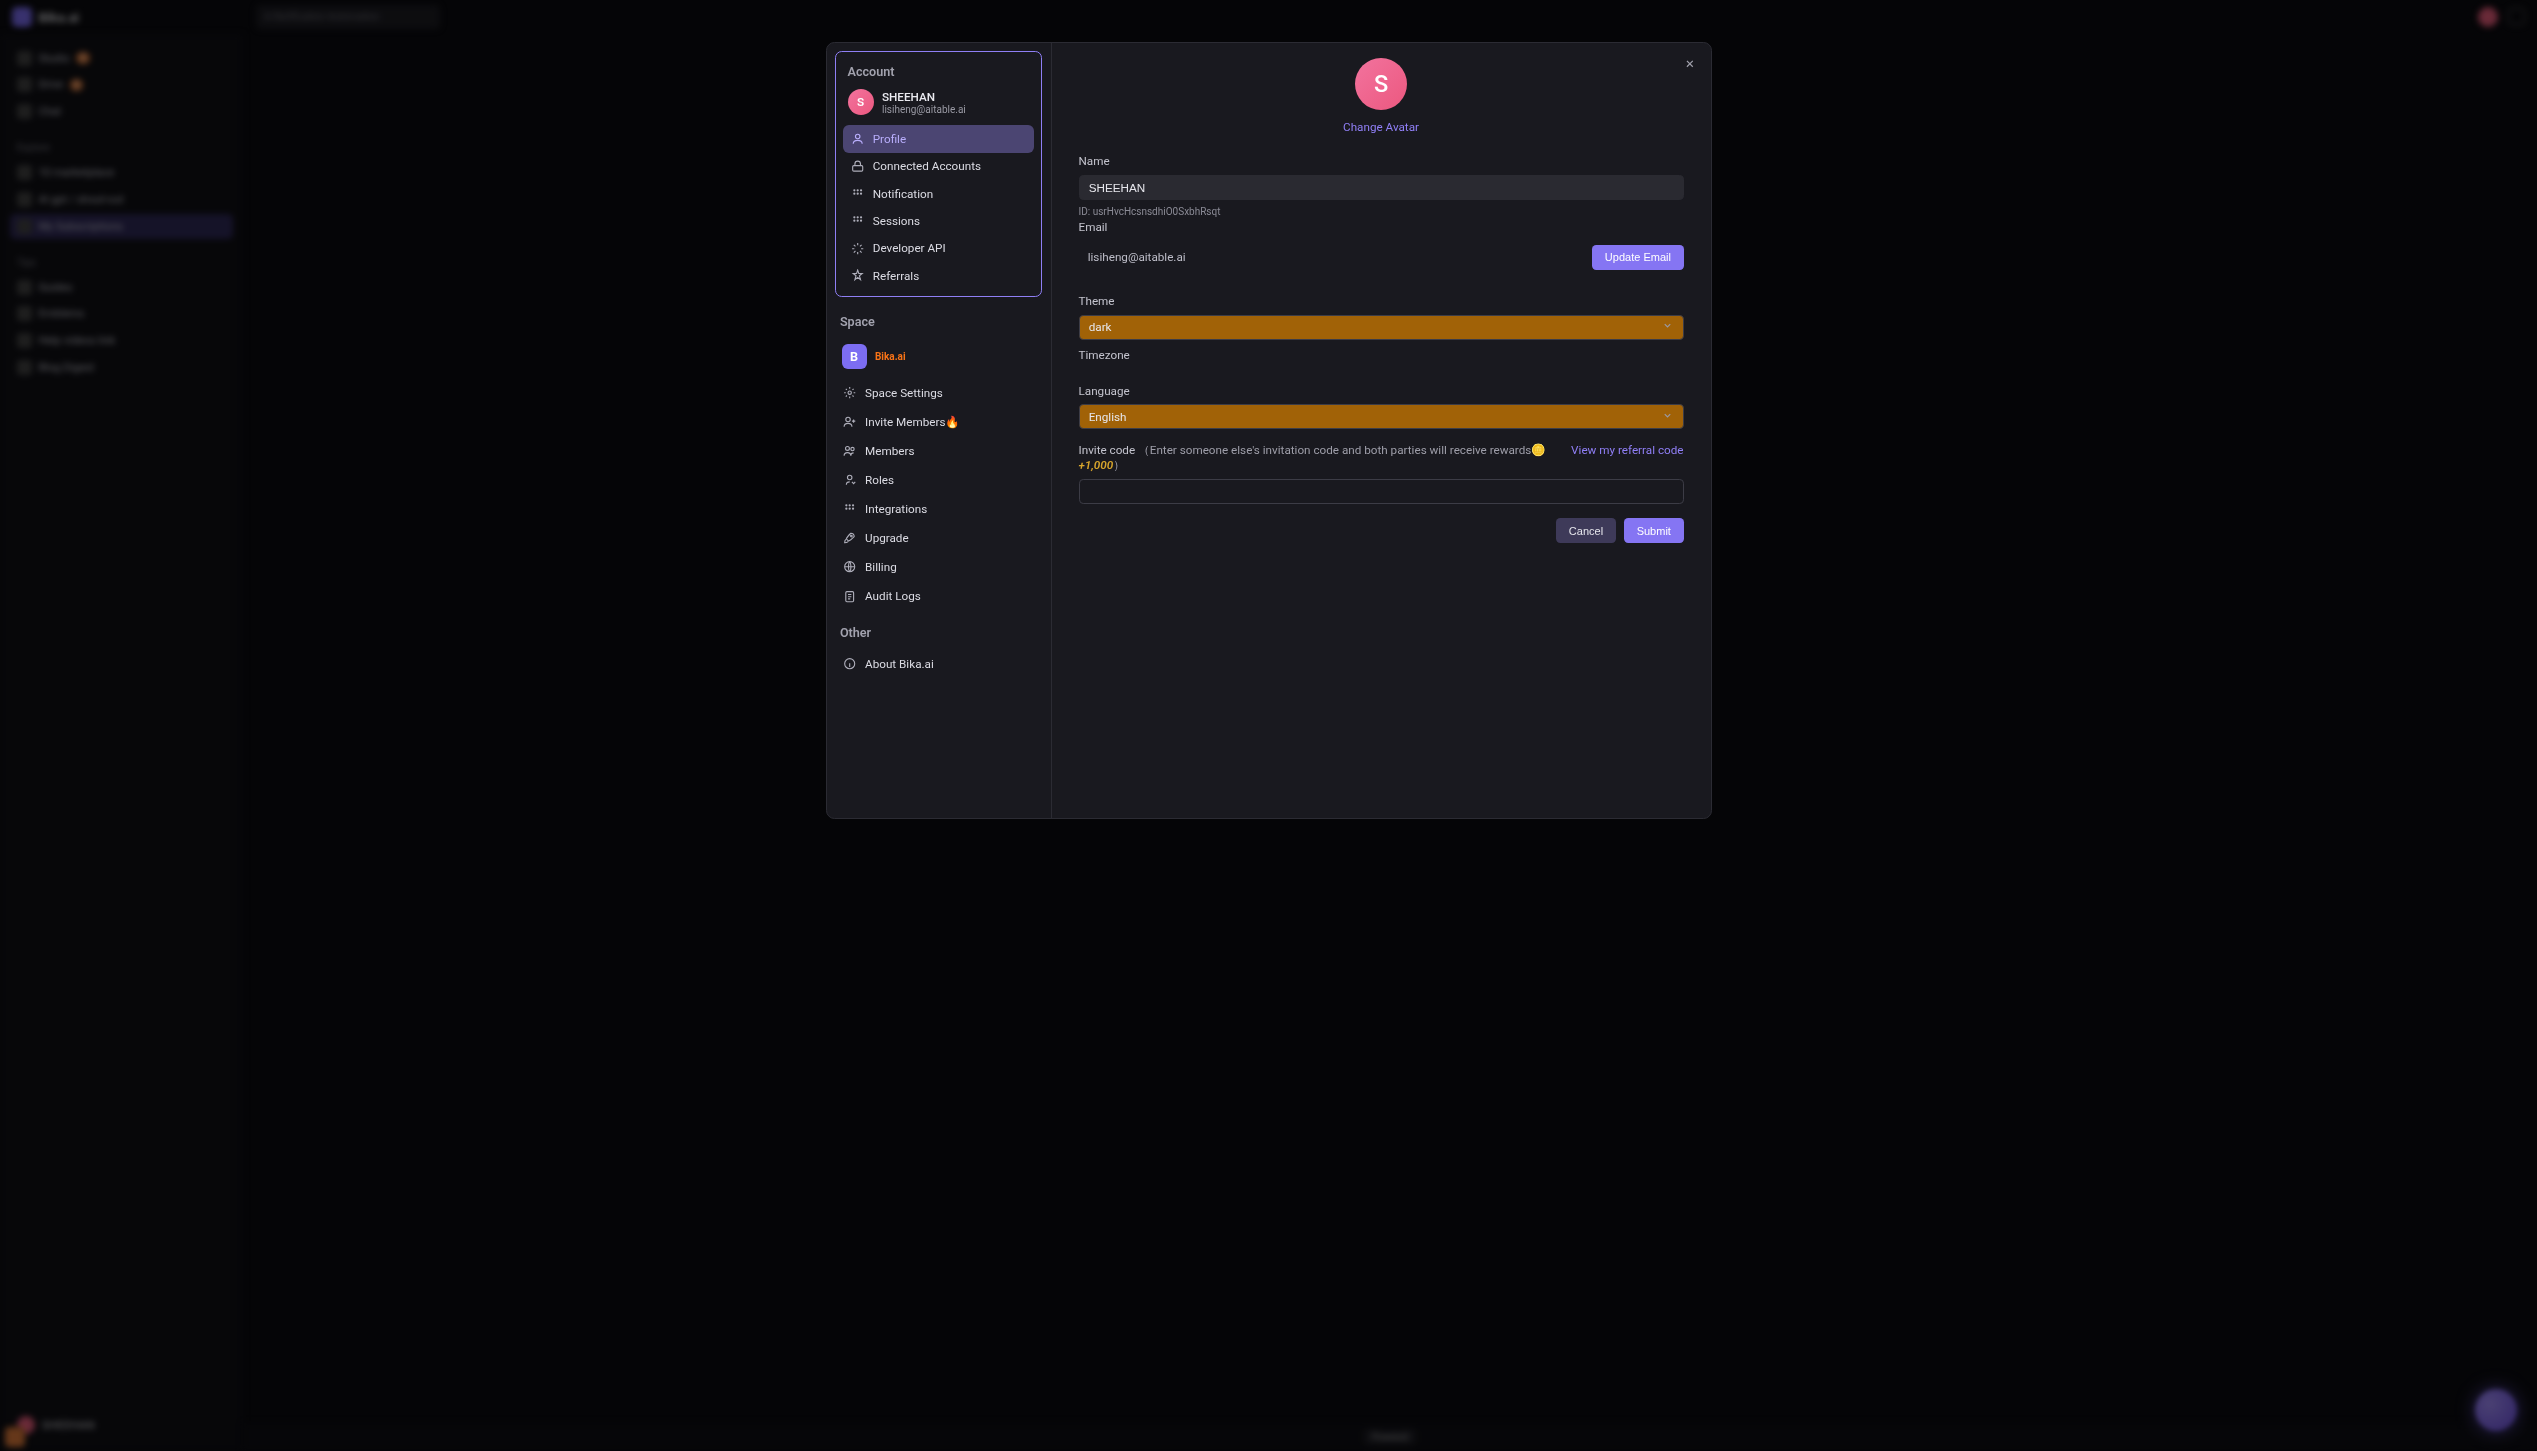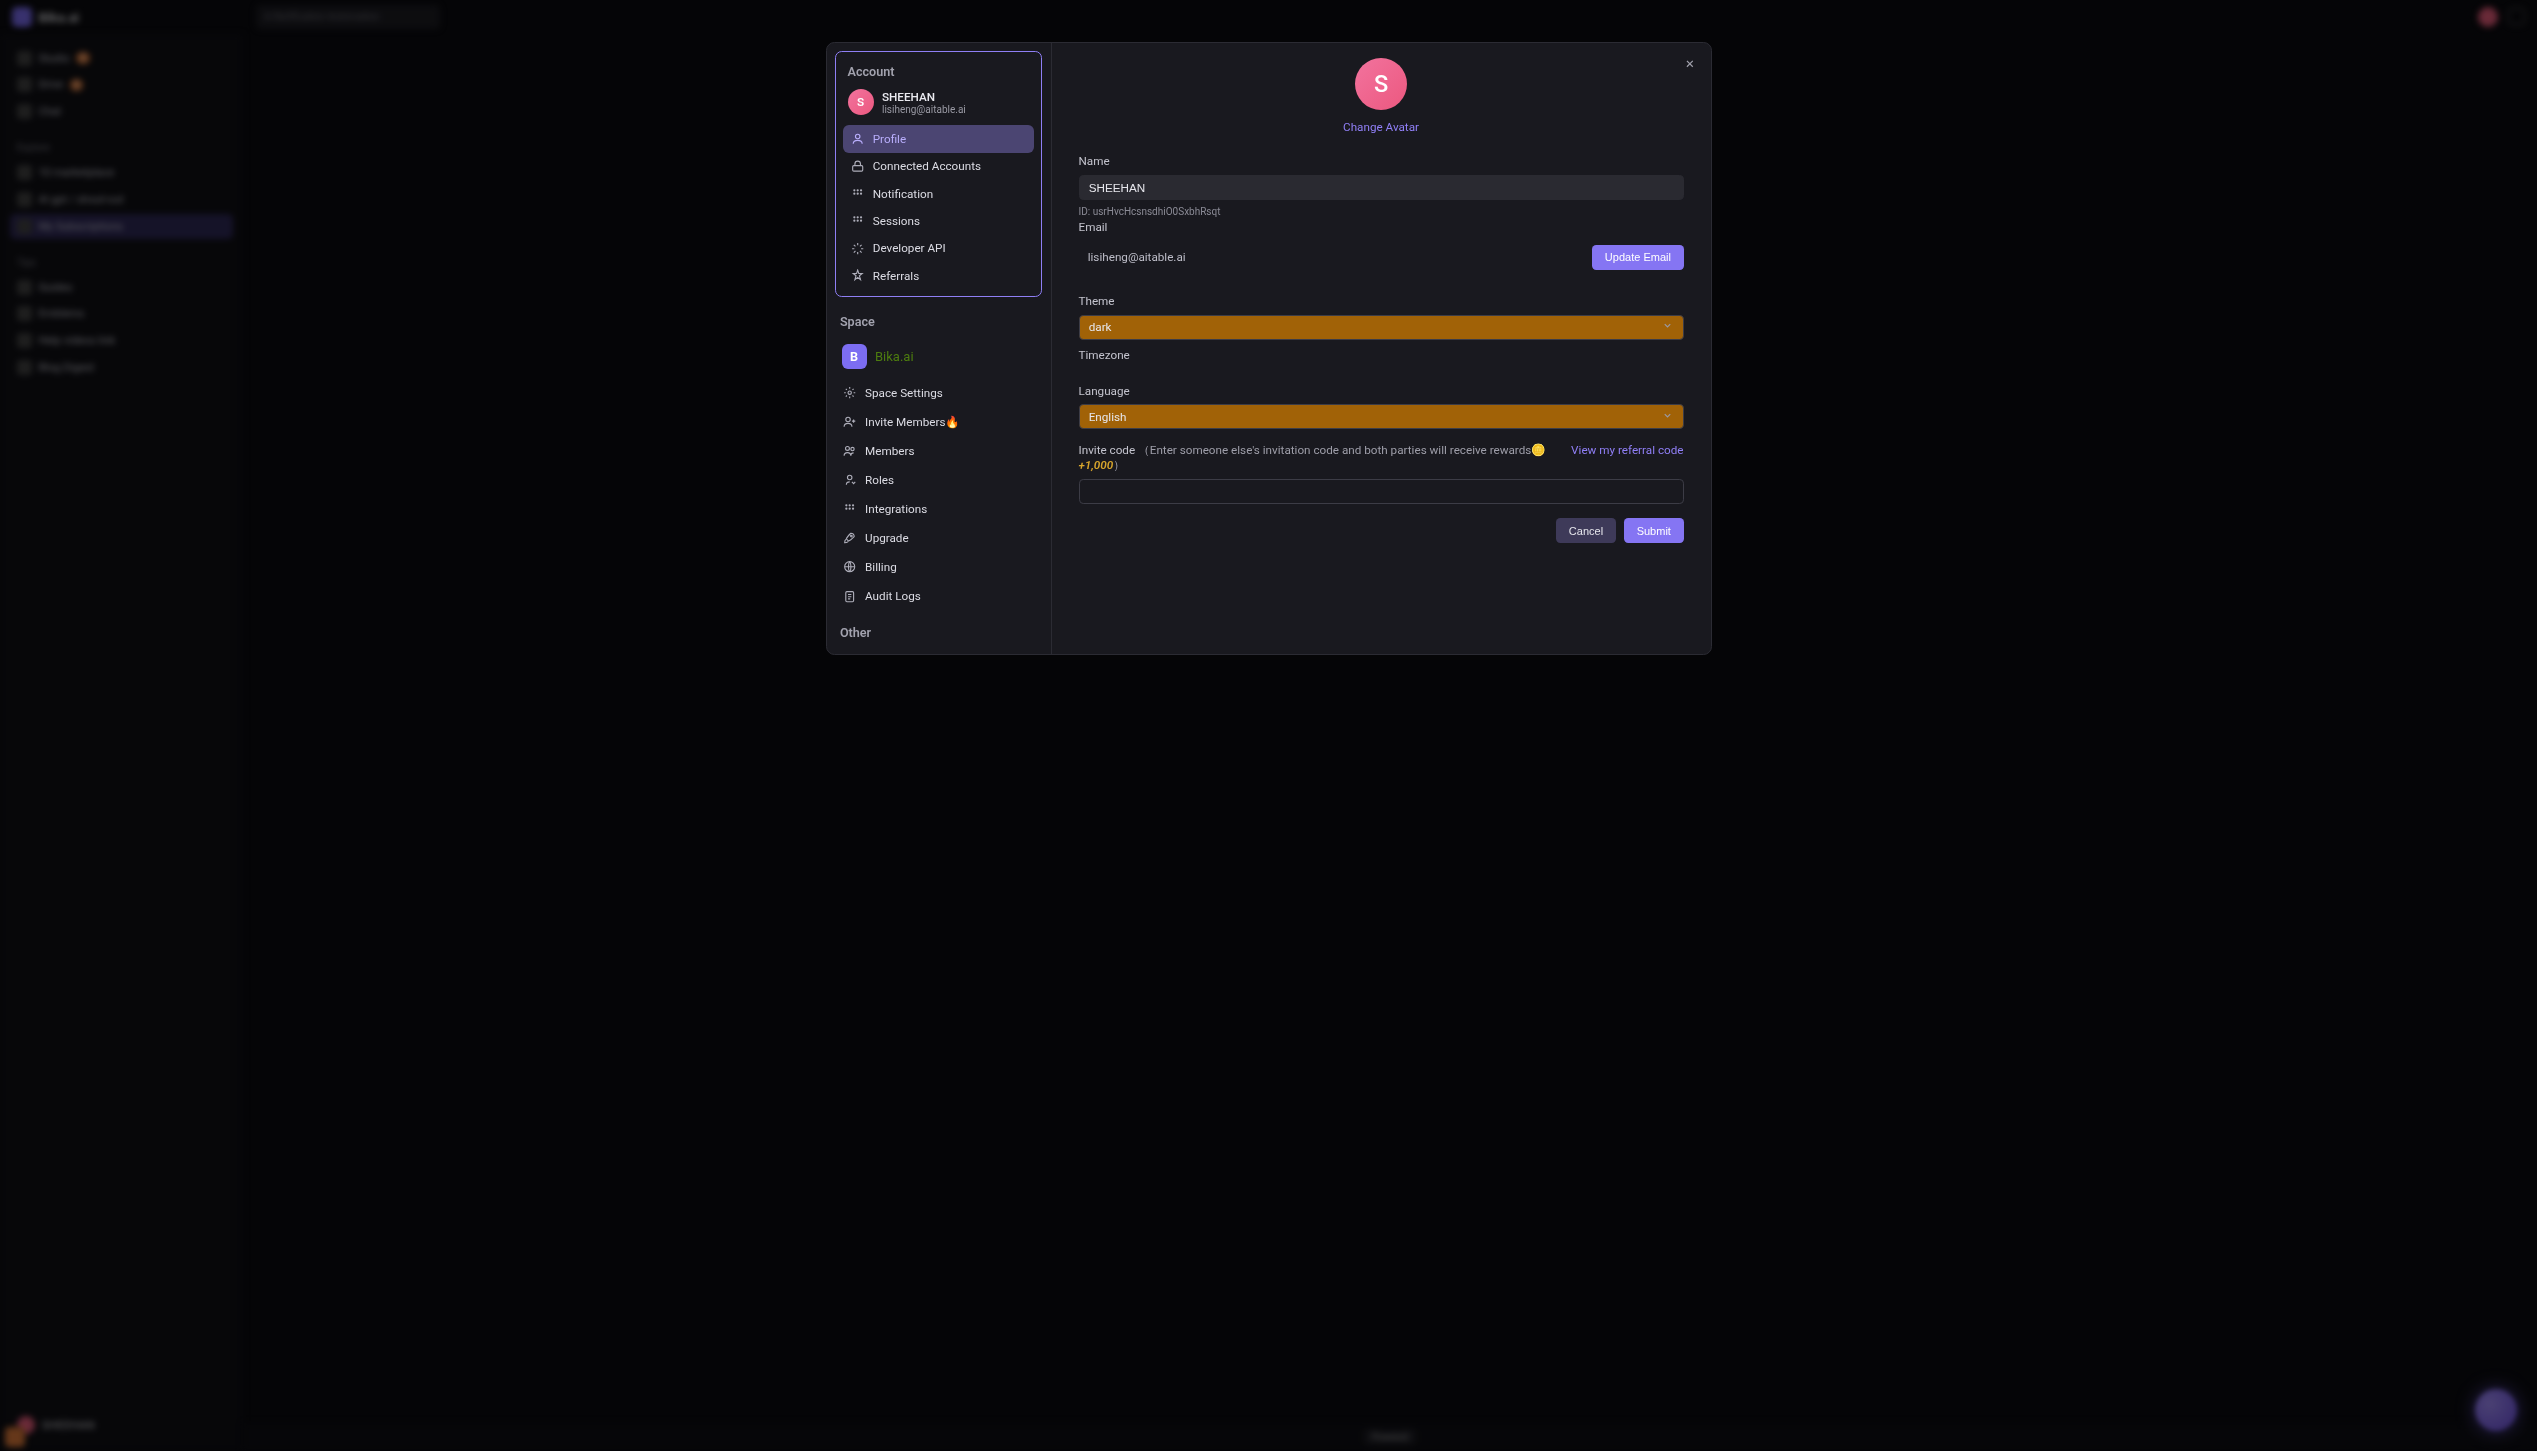--- a/index.html
+++ b/index.html
@@ -63,21 +63,21 @@
     filter: blur(2.5px);
   }
 
   
   .overlay {
     position:absolute; inset:0; background:rgba(0,0,0,.55);
     display:flex; align-items:flex-start; justify-content:center;
     padding-top:42px;
   }
   .modal {
-    width:886px; height:613px;
+    width:886px; height:777px;
     background:#19191f;
     border:0.8px solid #2b2b33;
     border-radius:8.4px;
     display:flex;
     position:relative;
     overflow:hidden;
   }
 
   
   .mnav {
@@ -120,21 +120,21 @@
   .nav-item.active .ico { color:#b9aefc; }
   .nav-item .ico { width:13.4px;height:13.4px;display:inline-flex;align-items:center;justify-content:center;color:#aeaeba;flex-shrink:0;}
   .nav-item .ico svg { width:13.4px;height:13.4px; }
 
   .space-head { display:flex;align-items:center;gap:8.4px;padding:5px 6.7px 8.4px 6.7px;}
   .space-av {
     width:25px;height:25px;border-radius:5.9px;background:#7c6df2;
     color:#fff;font-weight:700;font-size:12.6px;
     display:flex;align-items:center;justify-content:center;
   }
-  .space-name { color:#4d7c0f; font-weight:400; font-size:13px; }
+  .space-name { color:#f97316; font-weight:700; font-size:10px; }
 
   
   .mcontent {
     flex:1; padding:15px 27px 20px 27px;
     display:flex;flex-direction:column;
     overflow-y:auto;
   }
   .close-btn {
     position:absolute; top:11.7px; right:11.7px;
     width:18.4px;height:18.4px;border-radius:4.2px;

